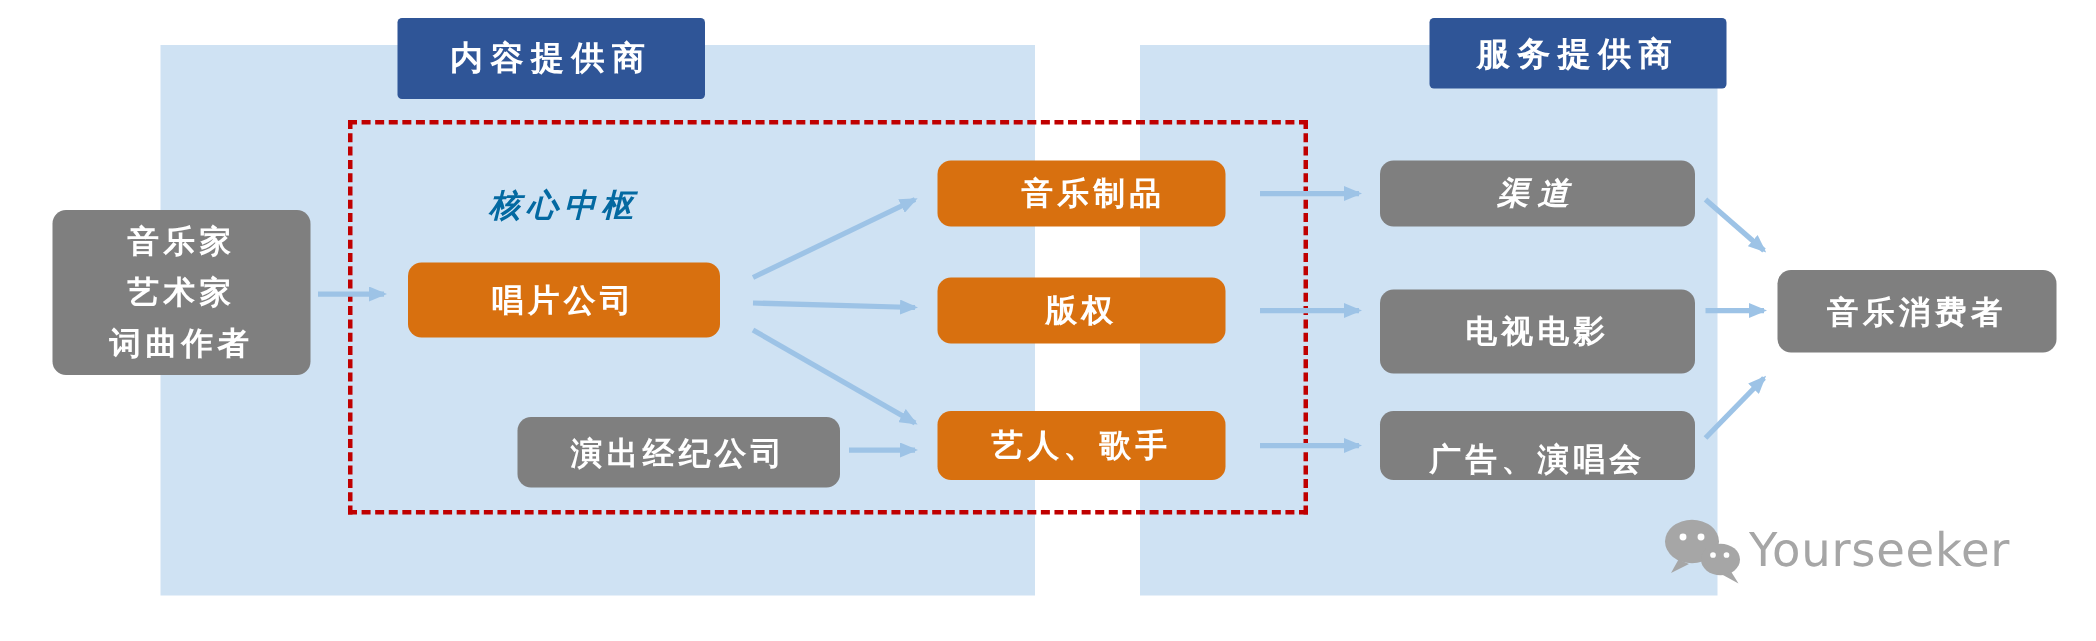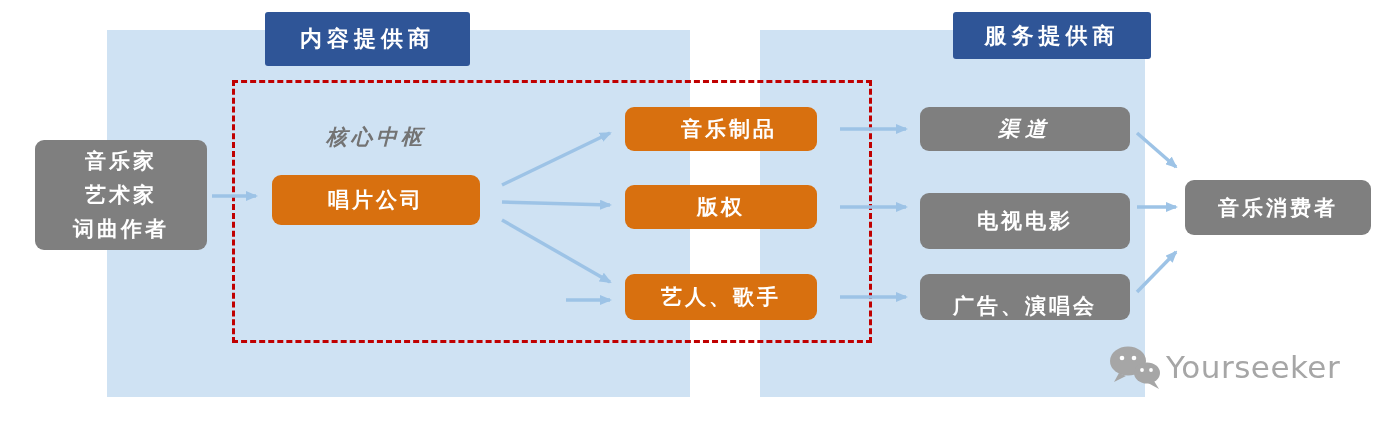--- a/index.html
+++ b/index.html
@@ -63,21 +63,21 @@
   .node-copyright       { left: 625px; top: 185px; width: 192px; height: 44px; }
   .node-artists         { left: 625px; top: 274px; width: 192px; height: 46px; }
   .node-channel         { left: 920px; top: 107px; width: 210px; height: 44px; letter-spacing: 6px; font-style: italic; }
   .node-tv-film         { left: 920px; top: 193px; width: 210px; height: 56px; }
   .node-ads-concerts    { left: 920px; top: 274px; width: 210px; height: 46px; align-items: flex-end; }
   .node-consumers       { left: 1185px; top: 180px; width: 186px; height: 55px; }
 
   .core-hub-label {
     position: absolute;
     left: 272px; top: 123px; width: 208px;
-    color: #737373;
+    color: #0369a1;
     font-weight: bold;
     font-style: italic;
     font-size: 21px;
     letter-spacing: 4px;
     text-align: center;
   }
 
   .watermark {
     position: absolute;
     left: 1108px; top: 344px;
@@ -131,20 +131,23 @@
   <div class="node node-gray node-creators">
     <span>音乐家</span>
     <span>艺术家</span>
     <span>词曲作者</span>
   </div>
 
   <div class="node node-orange node-record-company">
     <span>唱片公司</span>
   </div>
 
+  <div class="node node-gray node-agency">
+    <span>演出经纪公司</span>
+  </div>
 
   <div class="node node-orange node-music-products">
     <span>音乐制品</span>
   </div>
 
   <div class="node node-orange node-copyright">
     <span>版权</span>
   </div>
 
   <div class="node node-orange node-artists">

